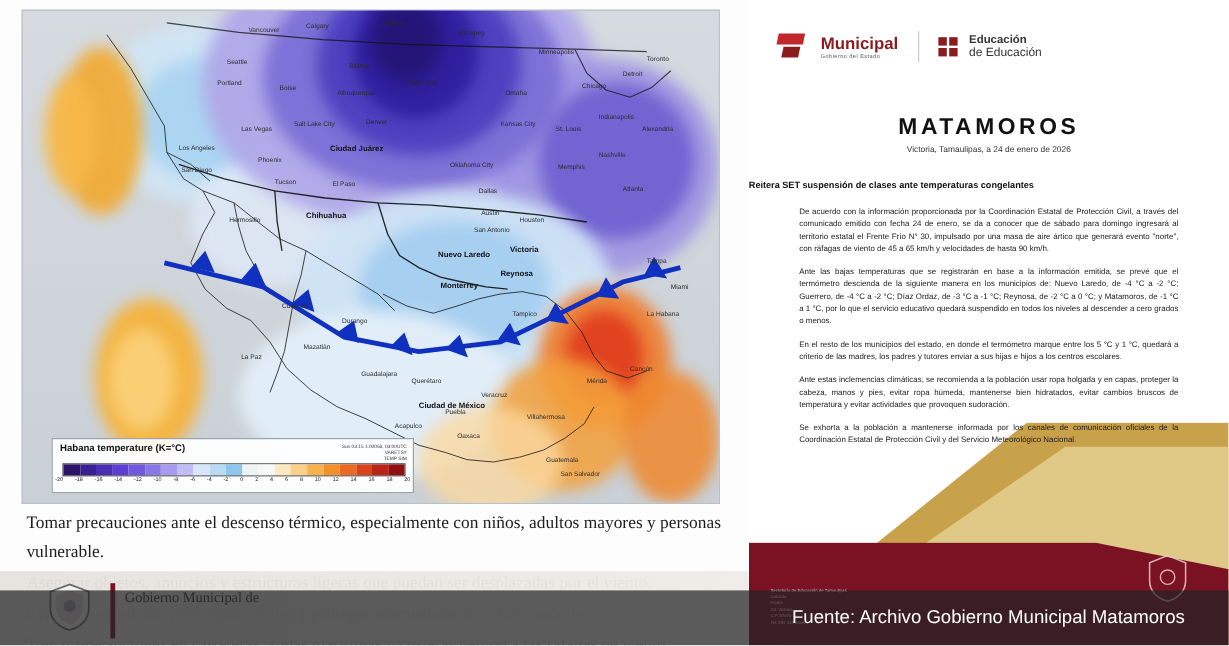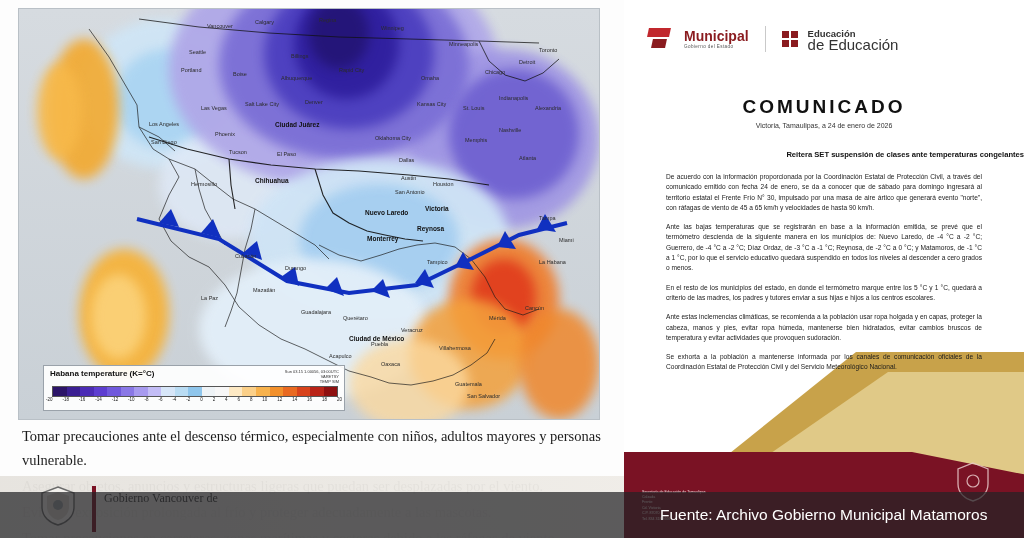--- a/index.html
+++ b/index.html
@@ -78,25 +78,25 @@
   .logos{position:absolute;left:24px;top:26px;display:flex;align-items:center;gap:10px;}
   .tam-mark{width:26px;height:26px;position:relative;}
   .tam-t1{position:absolute;left:0;top:2px;width:22px;height:9px;background:#c1272d;transform:skewX(-12deg);}
   .tam-t2{position:absolute;left:4px;top:13px;width:14px;height:9px;background:#8a1b1f;transform:skewX(-12deg);}
   .tam-txt b{display:block;font-size:14px;color:#8a1b1f;line-height:14px;font-weight:bold;}
   .tam-txt span{display:block;font-size:4.6px;color:#555;letter-spacing:.4px;margin-top:1px;}
   .divider{width:1px;height:26px;background:#c9c9c9;margin:0 6px;}
   .sep-mark{width:16px;height:16px;position:relative;}
   .sep-mark .sq{position:absolute;width:7px;height:7px;background:#8a1b1f;}
   .sep-txt b{display:block;font-size:9.5px;color:#333;line-height:11px;font-weight:bold;}
-  .sep-txt span{display:block;font-size:15px;color:#333;line-height:11px;}
+  .sep-txt span{display:block;font-size:10px;color:#333;line-height:11px;}
 
   .com-title{position:absolute;left:0;right:0;top:96px;text-align:center;font-size:19px;font-weight:bold;letter-spacing:3px;color:#111;}
   .com-place{position:absolute;left:0;right:0;top:122px;text-align:center;font-size:7px;color:#333;}
-  .com-sub{position:absolute;left:0;right:0;top:150px;text-align:right;font-size:7.6px;font-weight:bold;color:#111;}
+  .com-sub{position:absolute;left:0;right:0;top:150px;text-align:left;font-size:7.6px;font-weight:bold;color:#111;}
 
   .body{position:absolute;left:42px;top:172px;width:316px;color:#1a1a1a;font-size:6.6px;line-height:10.3px;text-align:justify;}
   .body p{margin:0 0 9px 0;}
 
   .footsmall{position:absolute;left:18px;bottom:16px;font-size:3.6px;line-height:5.4px;color:#f0e4e4;}
 
   
   .sourcebar{position:absolute;left:0;bottom:0;width:1024px;height:46px;background:rgba(35,35,38,.72);}
   .sourcetext{position:absolute;left:660px;bottom:14px;font-size:15.5px;color:#fff;}
 </style>
@@ -298,21 +298,21 @@
       <p>Tomar precauciones en carreteras, zonas marítimas y costeras debido a las ráfagas de viento.</p>
     </div>
 
     <div class="munibar"></div>
     <svg class="crest" viewBox="0 0 36 40">
       <path d="M18 1 L34 7 V21 C34 31 26 37 18 39 C10 37 2 31 2 21 V7 Z" fill="#f2f0ec" stroke="#6b6b6b" stroke-width="1.4"></path>
       <path d="M18 6 L29 10 V21 C29 28 23 33 18 34 C13 33 7 28 7 21 V10 Z" fill="#d9d4cc"></path>
       <circle cx="18" cy="19" r="5" fill="#9aa0a6"></circle>
     </svg>
     <div class="mline"></div>
-    <div class="muni-top">Gobierno Vancouver de</div>
+    <div class="muni-top">Gobierno Municipal de</div>
   </div>
 
   <div class="right">
 
     <div class="gold1"></div>
     <div class="gold2"></div>
     <div class="darkband"></div>
     <svg class="sealogo" viewBox="0 0 34 40">
       <path d="M17 1 L32 7 V22 C32 31 25 37 17 39 C9 37 2 31 2 22 V7 Z" fill="none" stroke="#e8c9c9" stroke-width="1.3"></path>
       <circle cx="17" cy="19" r="6" fill="none" stroke="#e8c9c9" stroke-width="1.2"></circle>
@@ -333,21 +333,21 @@
         <div class="sq" style="left:9px;top:0"></div>
         <div class="sq" style="left:0;top:9px"></div>
         <div class="sq" style="left:9px;top:9px"></div>
       </div>
       <div class="sep-txt">
         <b>Educación</b>
         <span>de Educación</span>
       </div>
     </div>
 
-    <div class="com-title">COMUNICADO</div>
+    <div class="com-title">MATAMOROS</div>
     <div class="com-place">Victoria, Tamaulipas, a 24 de enero de 2026</div>
     <div class="com-sub">Reitera SET suspensión de clases ante temperaturas congelantes</div>
 
     <div class="body">
       <p>De acuerdo con la información proporcionada por la Coordinación Estatal de Protección Civil, a través del comunicado emitido con fecha 24 de enero, se da a conocer que de sábado para domingo ingresará al territorio estatal el Frente Frío N° 30, impulsado por una masa de aire ártico que generará evento "norte", con ráfagas de viento de 45 a 65 km/h y velocidades de hasta 90 km/h.</p>
       <p>Ante las bajas temperaturas que se registrarán en base a la información emitida, se prevé que el termómetro descienda de la siguiente manera en los municipios de: Nuevo Laredo, de -4 °C a -2 °C; Guerrero, de -4 °C a -2 °C; Díaz Ordaz, de -3 °C a -1 °C; Reynosa, de -2 °C a 0 °C; y Matamoros, de -1 °C a 1 °C, por lo que el servicio educativo quedará suspendido en todos los niveles al descender a cero grados o menos.</p>
       <p>En el resto de los municipios del estado, en donde el termómetro marque entre los 5 °C y 1 °C, quedará a criterio de las madres, los padres y tutores enviar a sus hijas e hijos a los centros escolares.</p>
       <p>Ante estas inclemencias climáticas, se recomienda a la población usar ropa holgada y en capas, proteger la cabeza, manos y pies, evitar ropa húmeda, mantenerse bien hidratados, evitar cambios bruscos de temperatura y evitar actividades que provoquen sudoración.</p>
       <p>Se exhorta a la población a mantenerse informada por los canales de comunicación oficiales de la Coordinación Estatal de Protección Civil y del Servicio Meteorológico Nacional.</p>
     </div>

